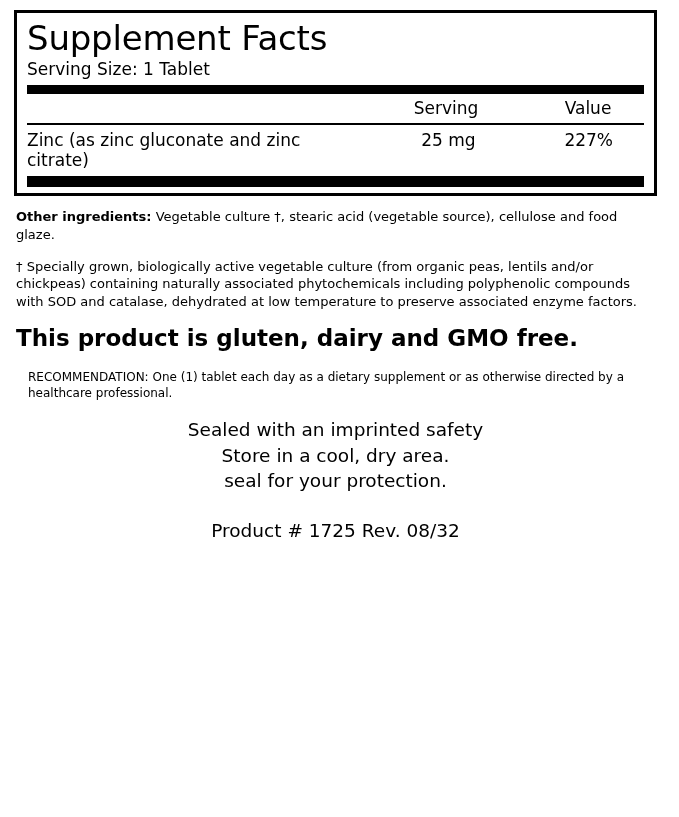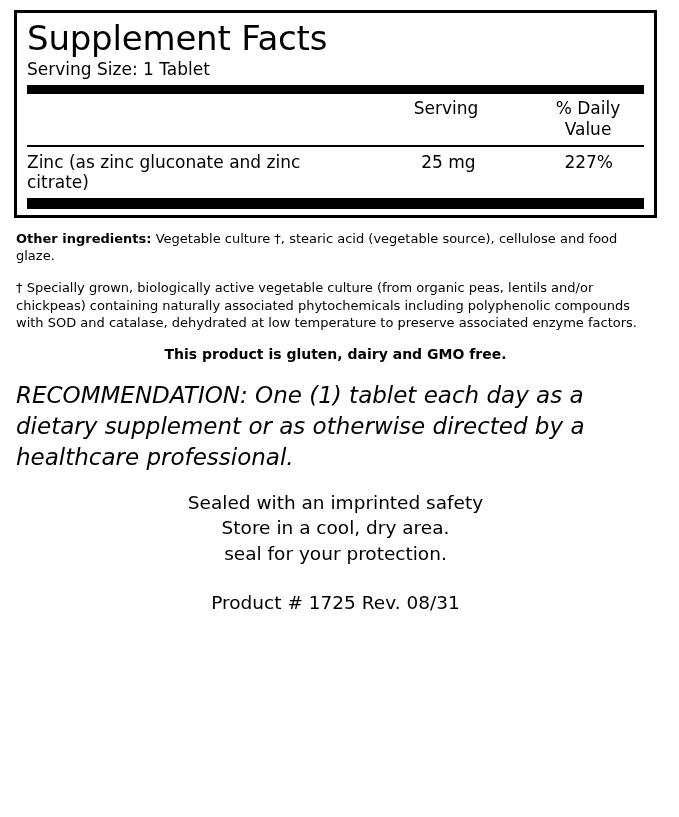--- a/index.html
+++ b/index.html
@@ -91,30 +91,28 @@
     margin-top: 12px;
   }
   .para {
     font-size: 13px;
     line-height: 1.36;
     margin: 0 0 14px 0;
   }
   .para b { font-weight: bold; }
 
   .centered-bold {
-    text-align: center;
-    font-size: 14px;
+    font-size: 23px;
     font-weight: bold;
     margin: 4px 0 18px 0;
   }
   .recommendation {
-    font-size: 23px;
+    font-size: 12px;
     line-height: 1.36;
-    margin: 0 0 16px 0;
-    font-style: italic;
+    margin: 0 0 16px 12px;
   }
   .keep-out {
     text-align: center;
     font-size: 21px;
     font-weight: bold;
     margin: 0 0 2px 0;
     letter-spacing: 0.1px;
   }
   .center-line {
     text-align: center;
@@ -137,21 +135,20 @@
     <div class="sf-title">Supplement Facts</div>
     <div class="serving-size">Serving Size: 1 Tablet</div>
 
     <div class="rule-thick"></div>
 
     <div class="head-row">
       <div class="head-cell head-amount">
         <div>Serving</div>
       </div>
       <div class="head-cell head-dv">
-        <div>% Daily</div>
         <div>Value</div>
       </div>
     </div>
 
     <div class="rule-thin"></div>
 
     <div class="nutrient-row">
       <div class="nutrient-name">Zinc (as zinc gluconate and zinc citrate)</div>
       <div class="nutrient-amount">25 mg</div>
       <div class="nutrient-dv">227%</div>
@@ -167,16 +164,16 @@
     <p class="para">† Specially grown, biologically active vegetable culture (from organic peas, lentils and/or chickpeas)  containing naturally associated phytochemicals including polyphenolic compounds with SOD and catalase, dehydrated at low temperature to preserve associated enzyme factors.</p>
 
     <p class="centered-bold">This product is gluten, dairy and GMO free.</p>
 
     <p class="recommendation"><span>RECOMMENDATION:</span><span> One (1) tablet each day as a dietary supplement or as otherwise directed by a healthcare professional.</span></p>
 
     <p class="center-line">Sealed with an imprinted safety</p>
     <p class="center-line">Store in a cool, dry area.</p>
     <p class="center-line">seal for your protection.</p>
 
-    <p class="product-line">Product # 1725  Rev. 08/31</p>
+    <p class="product-line">Product # 1725  Rev. 08/32</p>
   </div>
 
 </div>
 
 </body></html>

